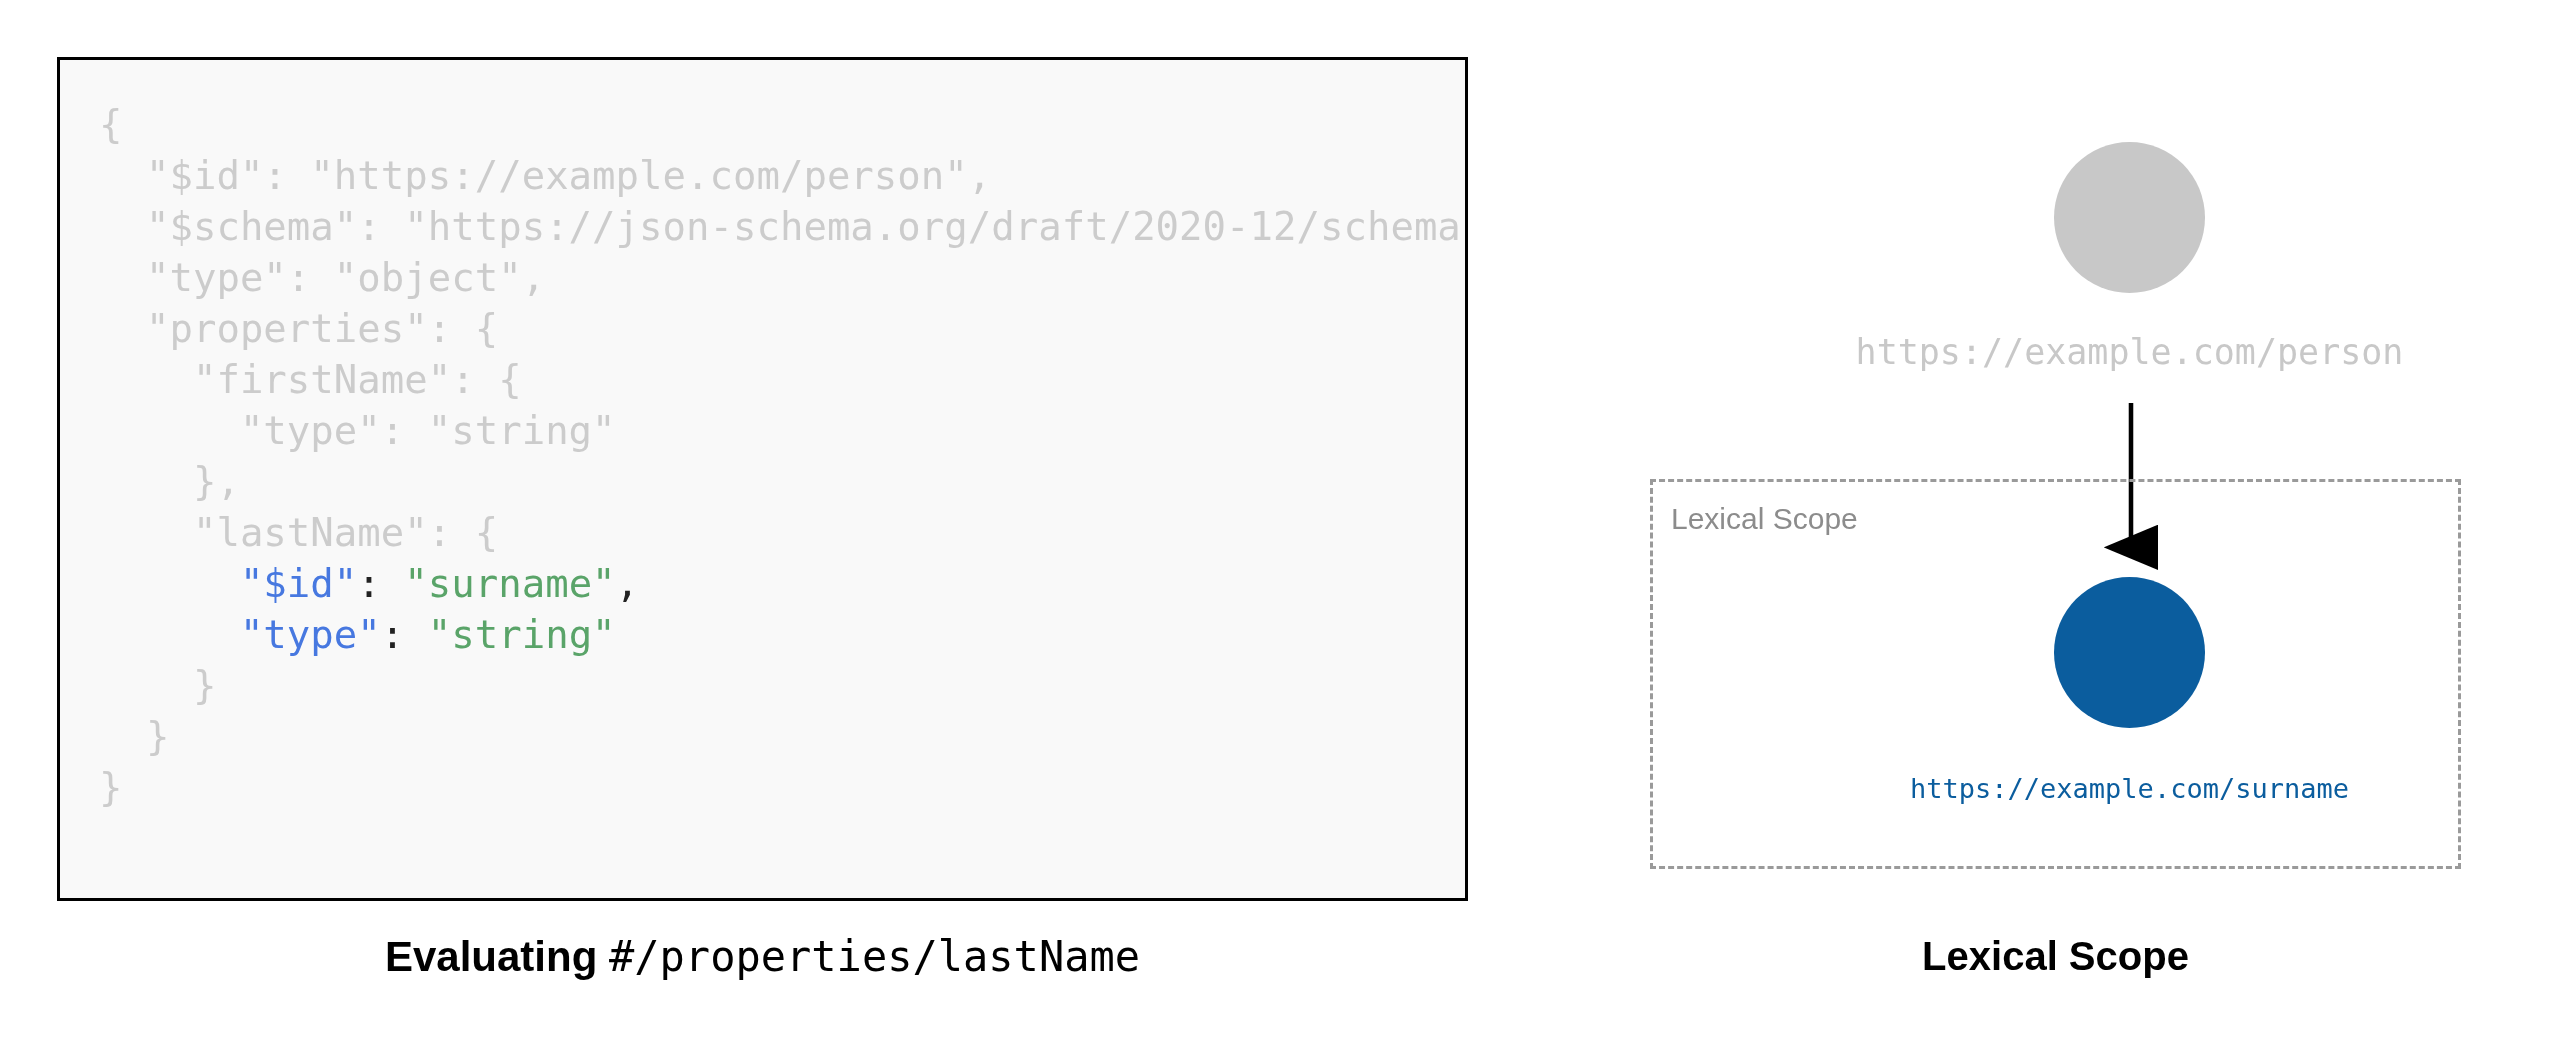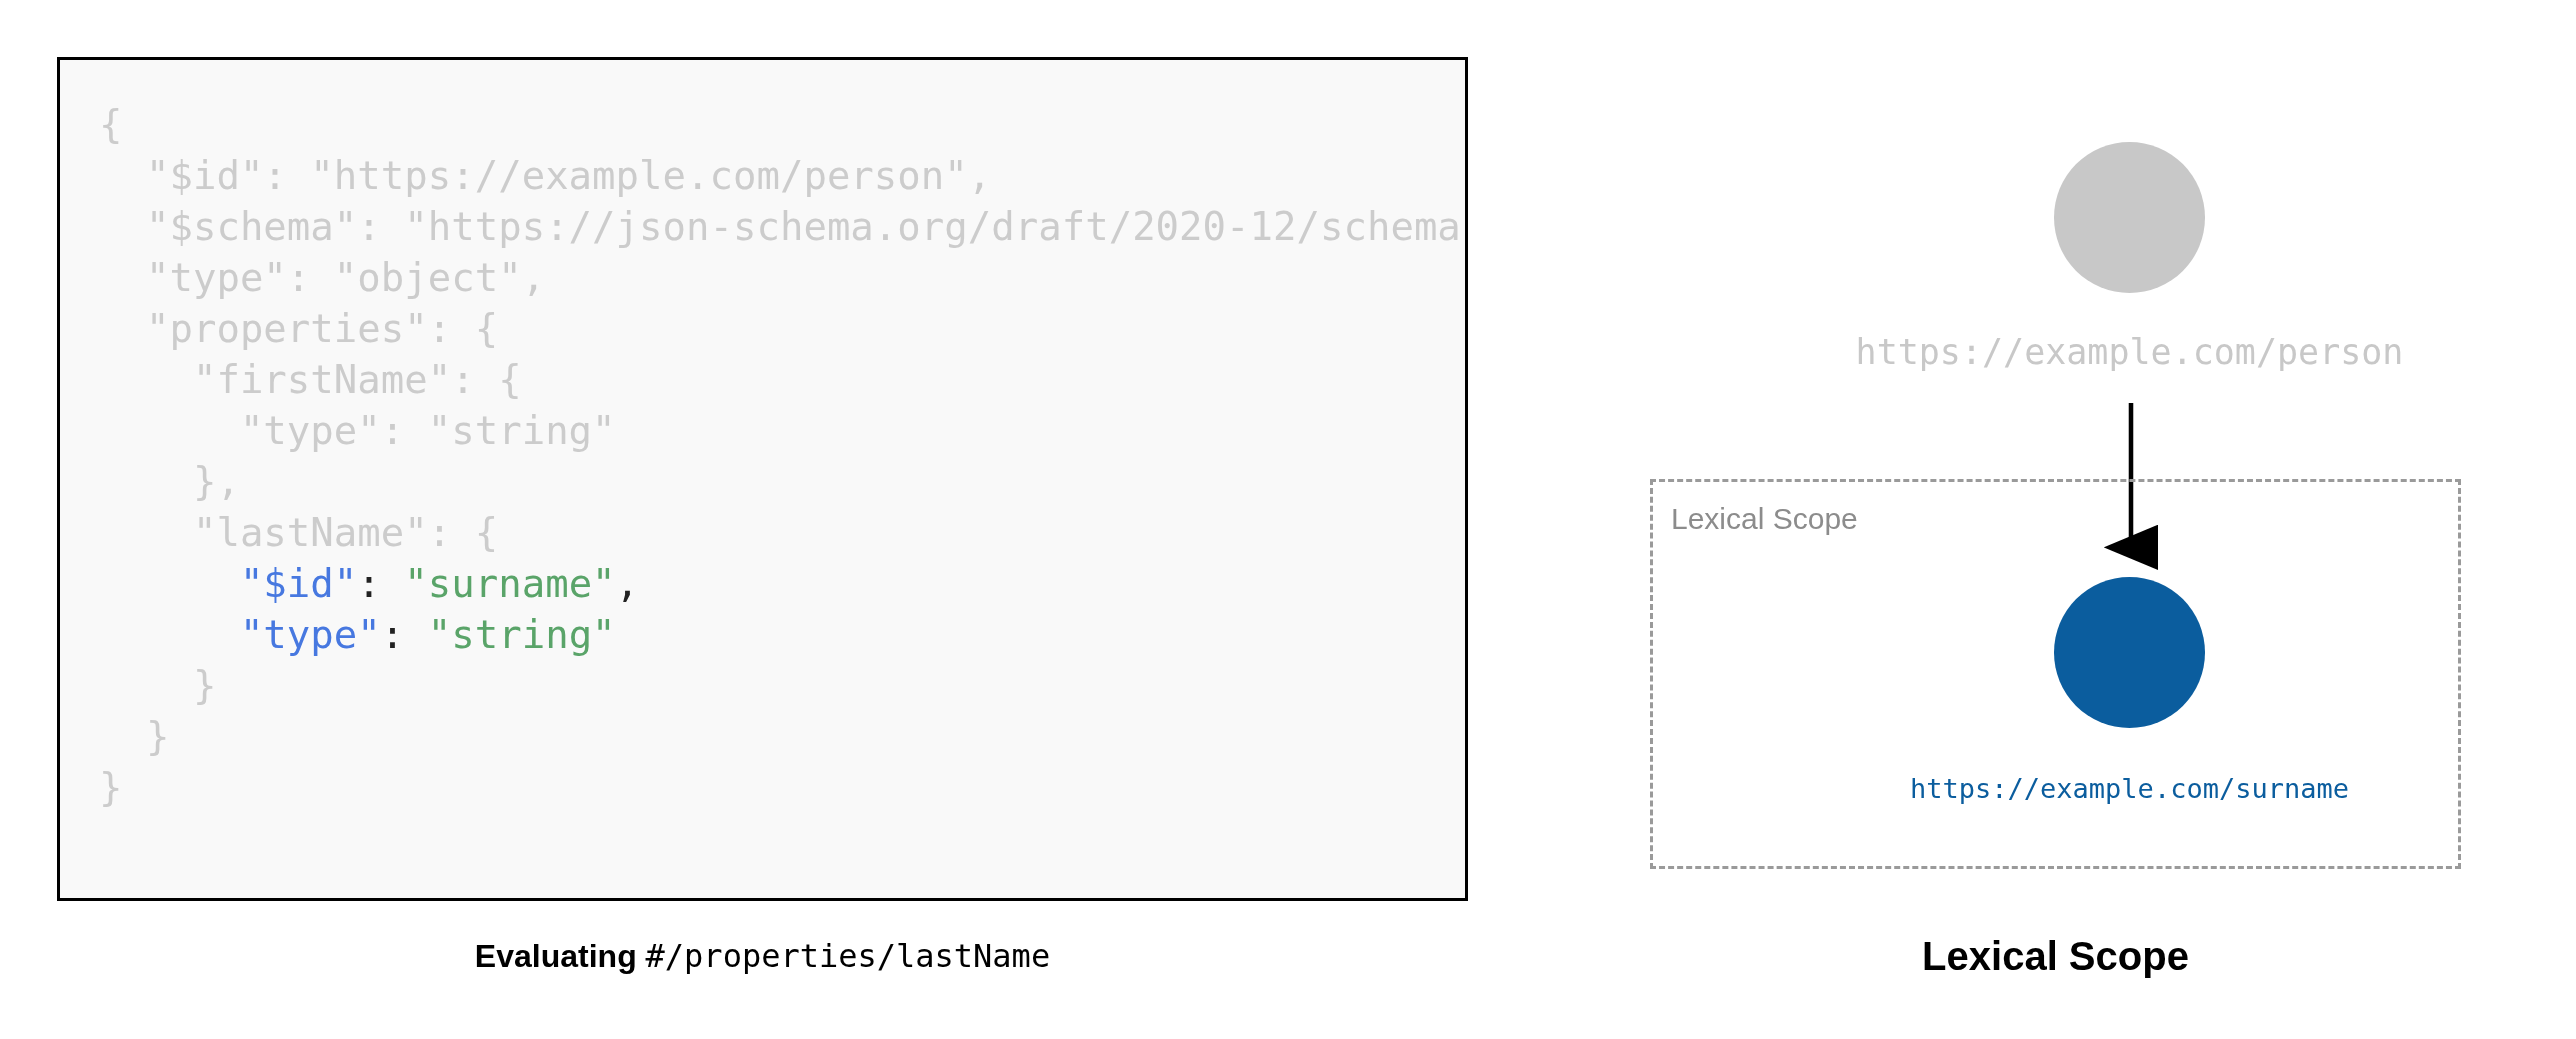--- a/index.html
+++ b/index.html
@@ -53,21 +53,21 @@
   .tok-key   { color: #4778e0; }
   .tok-str   { color: #5aa469; }
   .tok-punct { color: #222222; }
 
   #left-caption {
     position: absolute;
     left: 57px;
     top: 929px;
     width: 1411px;
     text-align: center;
-    font-size: 32px;
+    font-size: 42px;
     line-height: 55px;
     color: #000000;
     white-space: nowrap;
   }
   .cap-bold {
     font-family: "Liberation Sans", sans-serif;
     font-weight: bold;
   }
   .cap-mono {
     font-family: "DejaVu Sans Mono", "Liberation Mono", monospace;

